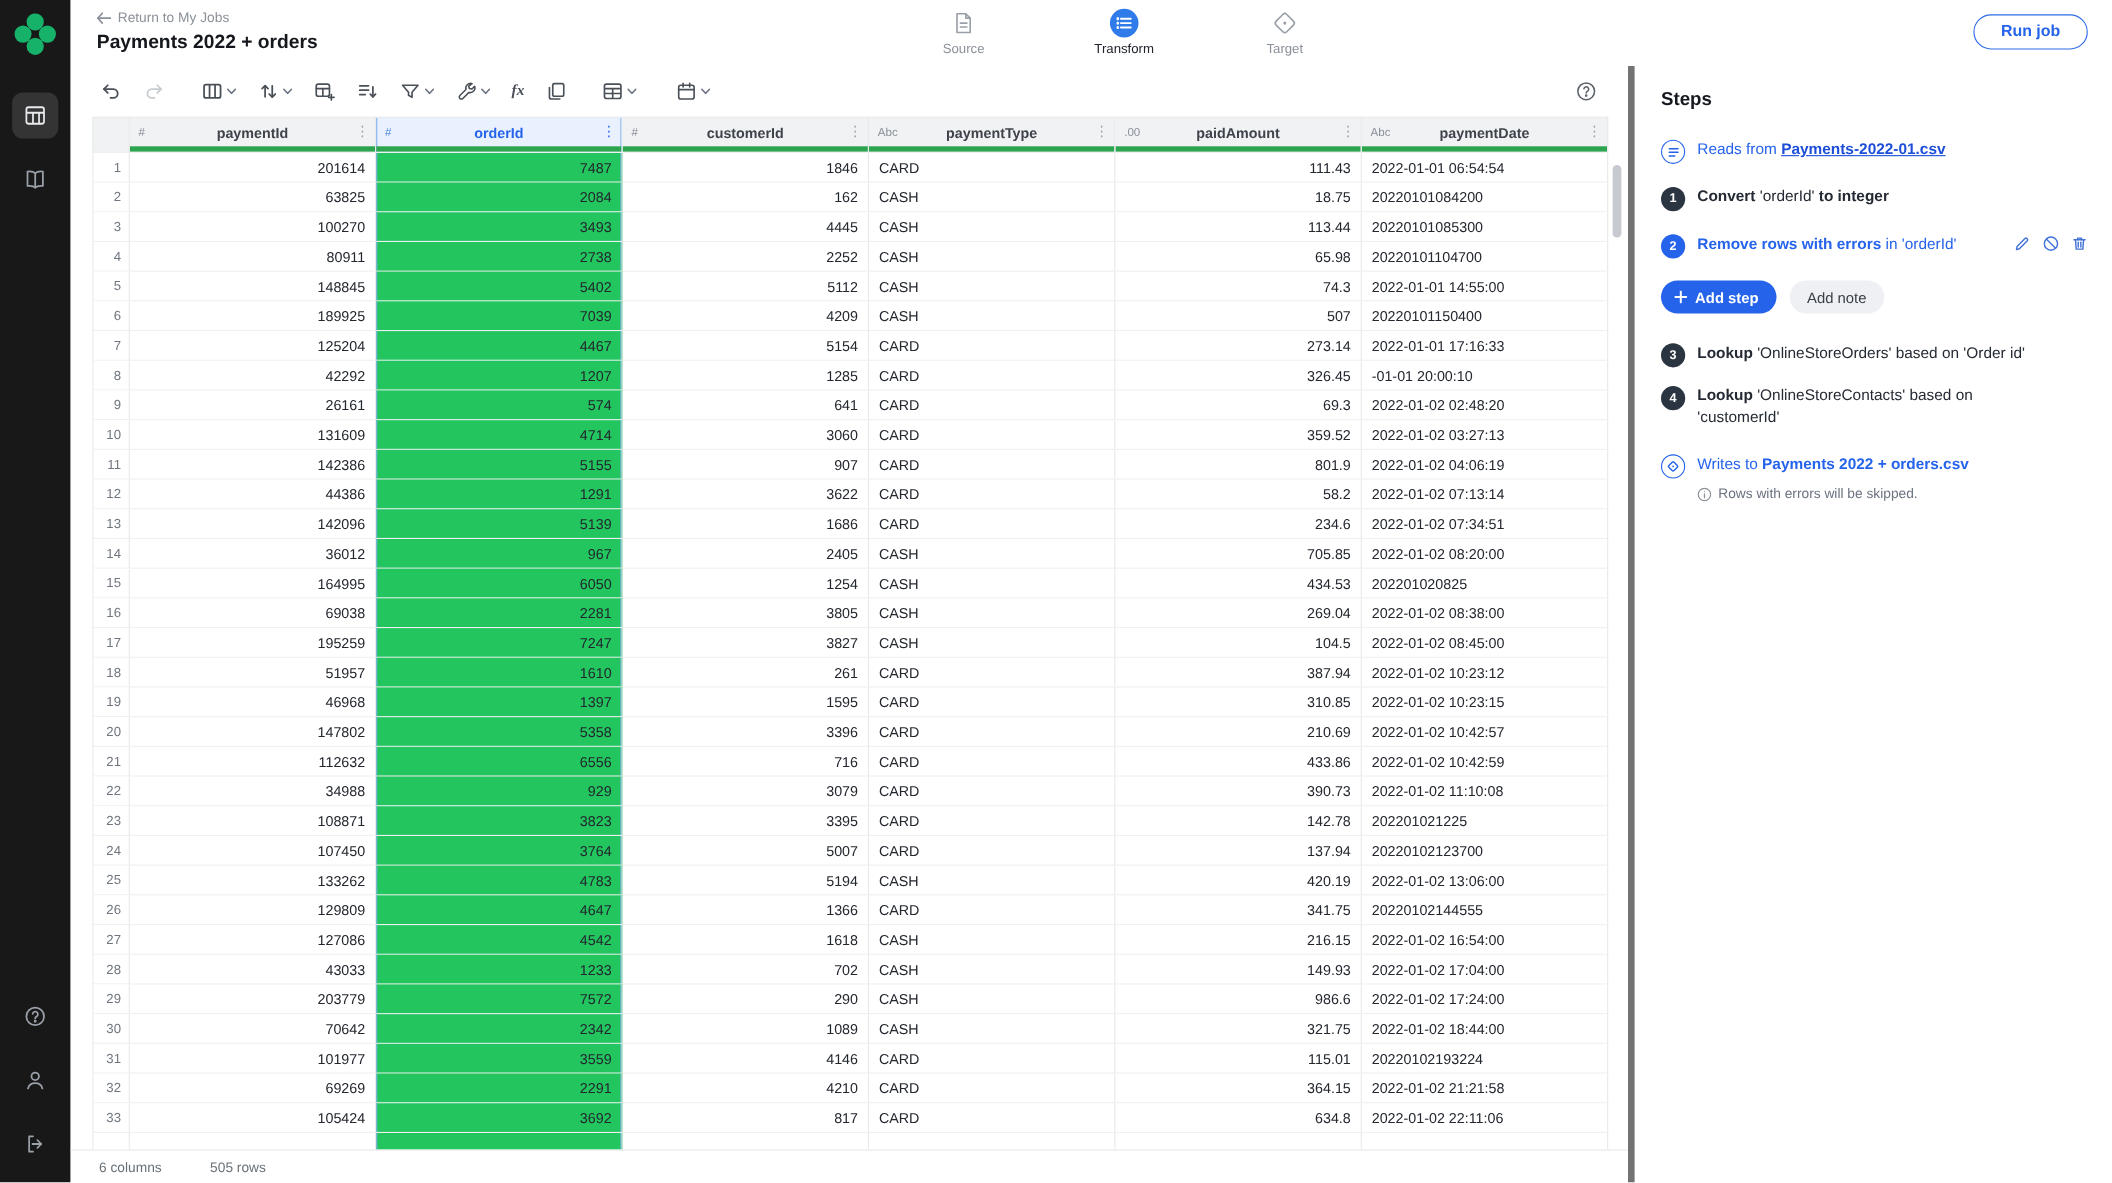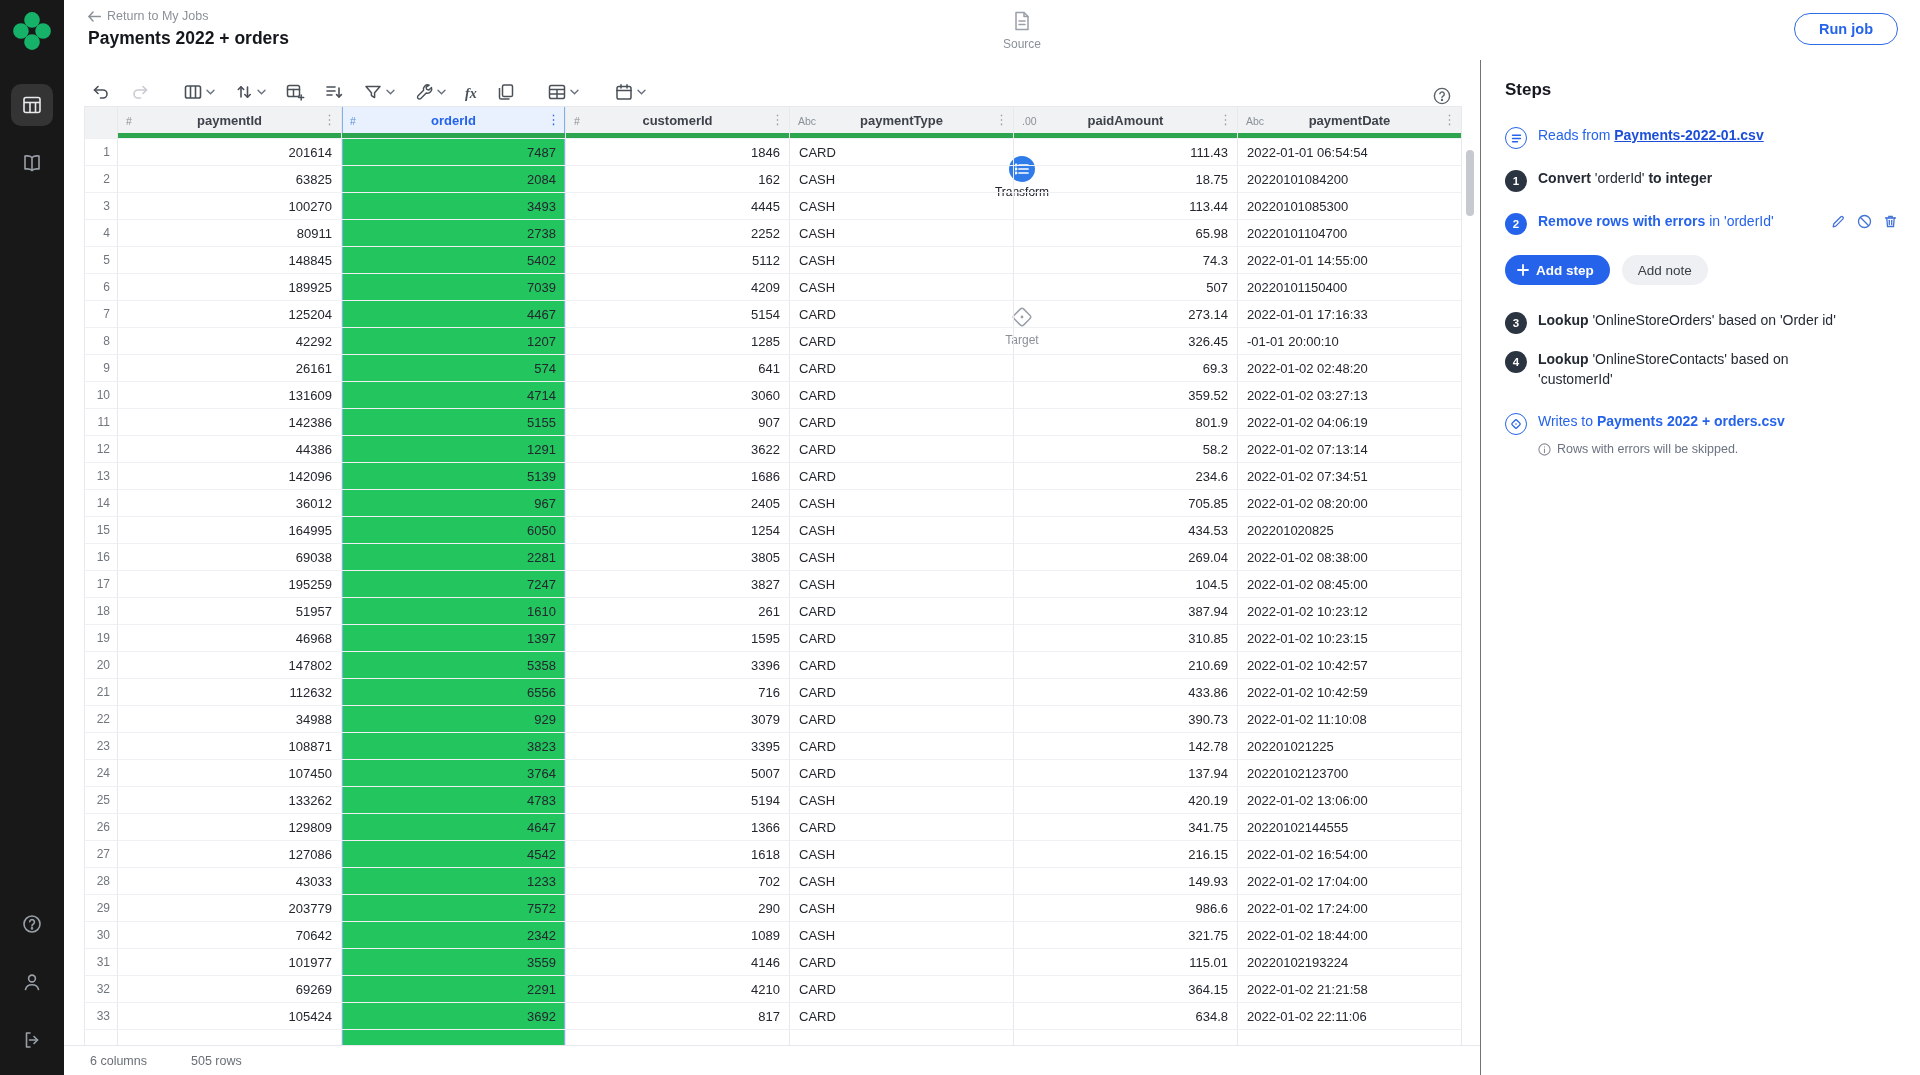--- a/index.html
+++ b/index.html
@@ -23,38 +23,38 @@
   }
   .side-btn.active { background:#343434; }
   .sidebar .spacer { flex:1; }
 
   
   .main-col { flex:1; display:flex; flex-direction:column; min-width:0; }
   .topbar { height:60px; position:relative; padding:9px 20px 0 24px; flex:none; }
   .back-link { display:flex; align-items:center; gap:6px; font-size:12.5px; color:#8b9199; cursor:pointer; width:max-content; }
   .page-title { font-size:17.5px; font-weight:700; color:#14171c; margin-top:5px; }
   .topnav { position:absolute; left:calc(50% + 30px); top:7px; transform:translateX(-50%);
-            display:flex; gap:104px;flex-direction:column; }
+            display:flex; gap:82px; }
   .topnav .nav-item { display:flex; flex-direction:column; align-items:center; width:64px; cursor:pointer; }
   .topnav .nav-ic { height:28px; display:flex; align-items:center; justify-content:center; }
   .topnav .nav-label { font-size:12px; color:#8b9199; margin-top:2px; }
   .topnav .nav-item.current .nav-label { color:#20242b; }
   .nav-circle { width:26px; height:26px; border-radius:50%; background:#2f7bea; display:flex; align-items:center; justify-content:center; }
   .runjob {
     position:absolute; right:22px; top:13px; height:32px; padding:0 24px;
     border:1.5px solid #2e6be6; border-radius:17px; background:#fff;
     color:#2563eb; font-size:14.5px; font-weight:600; font-family:inherit; cursor:pointer;
   }
 
   
   .content { flex:1; display:flex; min-height:0; }
   .workspace { flex:1; display:flex; flex-direction:column; min-width:0; }
 
   
-  .toolbar { height:46px; display:flex; align-items:flex-end; padding:0 20px 0 22px; flex:none; }
+  .toolbar { height:46px; display:flex; align-items:center; padding:0 20px 0 22px; flex:none; }
   .tbtn { display:flex; align-items:center; gap:3px; padding:4px 5px; border-radius:6px; cursor:pointer; margin-right:9px; }
   .tbtn.disabled { cursor:default; }
   .tbtn .fx { font-size:14px; font-style:italic; font-weight:600; color:#4a5058; font-family:"Liberation Serif", serif; }
   .toolbar .help-btn { margin-left:auto; margin-right:8px; cursor:pointer; display:flex; }
 
   
   .grid-area { flex:1; position:relative; padding-left:20px; overflow:hidden; }
   table.grid { border-collapse:separate; border-spacing:0; table-layout:fixed; width:1378px; }
   .grid th, .grid td {
     border-right:1px solid #e7e9ec; border-bottom:1px solid #eef0f3;
@@ -80,21 +80,21 @@
   .grid th.sel .type { color:#5b8fdd; }
   .grid th.sel .kebab { color:#2563eb; }
   .grid td.sel { background:#22c55e; box-shadow:inset 1px 0 0 #7fb0ea, inset -1px 0 0 #7fb0ea; }
   .grid tr.filler td { height:15px; border-bottom:none; }
   .vthumb { position:absolute; left:1402px; top:44px; width:8px; height:66px; background:#c6cad0; border-radius:4px; cursor:grab; }
 
   
   .statusbar { height:30px; border-top:1px solid #e6e8eb; display:flex; align-items:center; gap:44px; padding-left:26px; font-size:12.5px; color:#697077; flex:none;text-align:center; }
 
   
-  .steps-panel { width:440px; flex:none; border-left:1px solid #737373; padding:20px 24px; position:relative; }
+  .steps-panel { width:440px; flex:none; border-left:6px solid #737373; padding:20px 24px; position:relative; }
   .steps-title { font-size:17px; font-weight:700; color:#15181e; margin:0 0 26px; }
   .step-row { display:flex; gap:11px; position:relative; font-size:14px; color:#242a33; line-height:1.42; cursor:pointer; }
   .mb20 { margin-bottom:20px; } .mb16 { margin-bottom:16px; } .mb22 { margin-bottom:22px; }
   .badge { width:22px; height:22px; border-radius:50%; background:#2b3441; color:#fff; font-size:11.5px; font-weight:700;
            display:flex; align-items:center; justify-content:center; flex:none; margin-top:1px; }
   .badge.blue { background:#2563eb; }
   .io-icon { width:22px; height:22px; border-radius:50%; border:1.5px solid #2563eb; display:flex; align-items:center; justify-content:center; flex:none; margin-top:1px; }
   .blue-text { color:#2563eb; }
   .semibold { font-weight:600; }
   .file-underline { font-weight:700; text-decoration:underline; color:#1d4ed8; cursor:pointer; }

